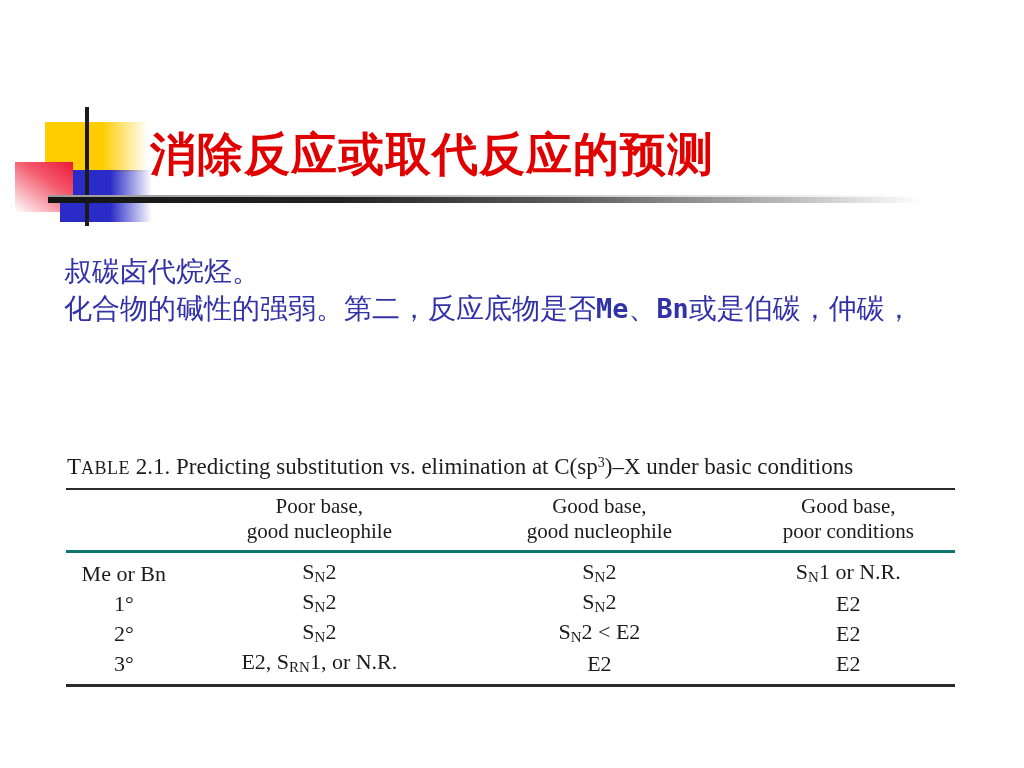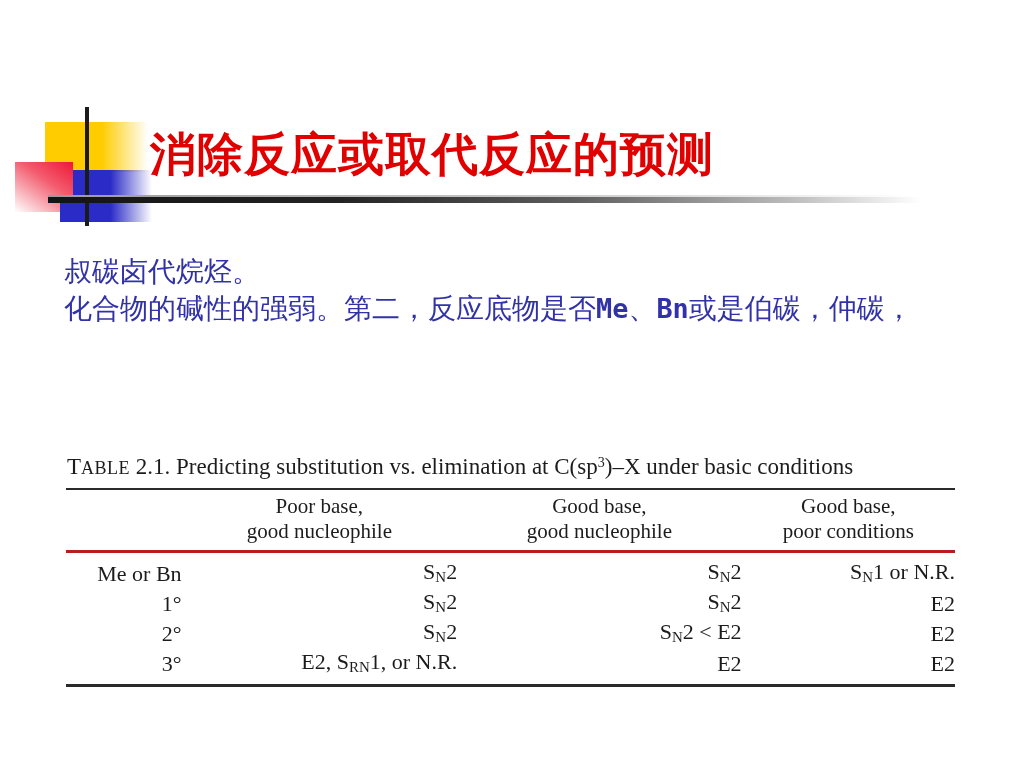--- a/index.html
+++ b/index.html
@@ -36,22 +36,22 @@
   .seg-sup{font-family:"DejaVu Sans Mono","Liberation Mono",monospace;font-weight:bold;
     font-size:0.6em;position:relative;top:-0.55em;}
 
   
   .tablewrap{left:66px;top:441px;width:889px;color:#1c1c1c;margin-top:11px;}
   .caption{font-size:23px;line-height:30px;margin:0 0 3px 1px;white-space:nowrap;}
   .cap-small{font-size:18px;letter-spacing:0.5px;}
   .cap-sup{font-size:14px;position:relative;top:-0.5em;}
   table.t21{width:100%;border-collapse:collapse;border-top:2px solid #2a2a2a;}
   table.t21 th{font-weight:normal;font-size:21px;line-height:25px;
-    padding:4px 0 6px 0;text-align:center;border-bottom:3px solid #b91c1c;}
-  table.t21 td{font-size:22px;line-height:27px;text-align:right;padding:0;}
+    padding:4px 0 6px 0;text-align:center;border-bottom:3px solid #0f766e;}
+  table.t21 td{font-size:22px;line-height:27px;text-align:center;padding:0;}
   table.t21 tbody tr:first-child td{padding-top:5px;}
   table.t21 tbody tr:last-child td{border-bottom:3px solid #2a2a2a;padding-bottom:6px;}
   .tsub{font-size:0.68em;position:relative;top:0.22em;letter-spacing:0;}
 </style>
 </head>
 <body>
 
 <div class="abs deco-yellow"></div>
 <div class="abs deco-red"></div>
 <div class="abs deco-blue"></div>

